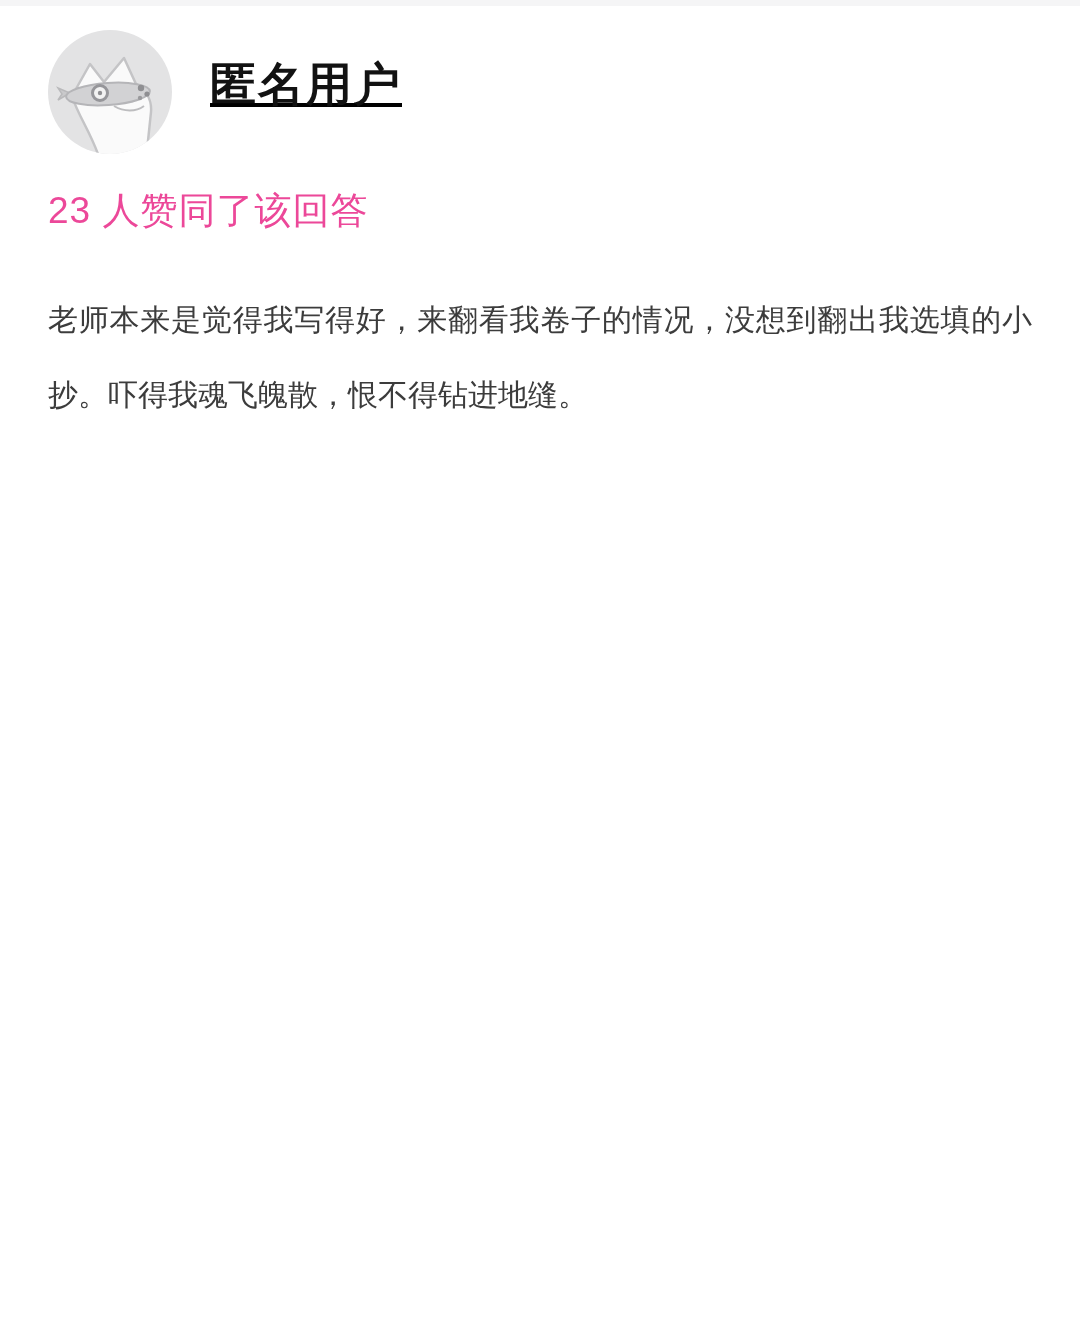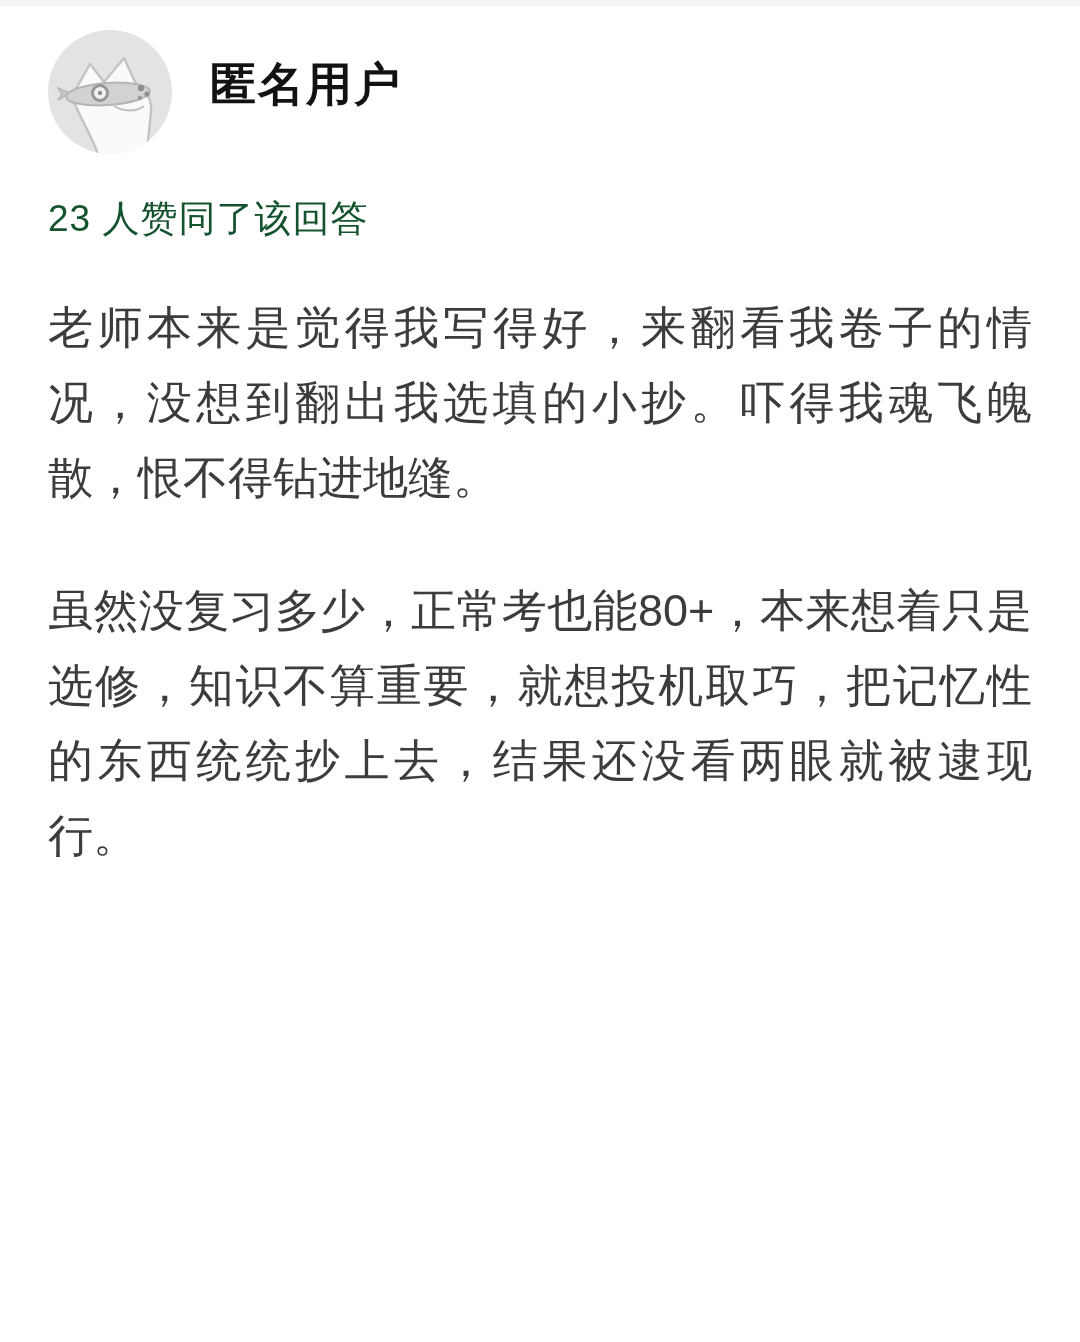--- a/index.html
+++ b/index.html
@@ -20,46 +20,47 @@
     top: 0; left: 0; right: 0;
     height: 6px;
     background: #f5f5f6;
   }
   .post {
     padding: 30px 48px 0 48px;
   }
   .header {
     display: flex;
     align-items: flex-start;
+    text-decoration: underline;
   }
   .avatar {
     width: 124px;
     height: 124px;
     border-radius: 50%;
     flex: 0 0 auto;
     cursor: pointer;
   }
   .username {
     margin-left: 38px;
     margin-top: 24px;
     font-size: 46px;
     font-weight: 700;
     color: #121212;
     letter-spacing: 2px;
     cursor: pointer;
   }
   .upvotes {
-    margin-top: 40px;
+    margin-top: 32px;
     font-size: 37px;
-    color: #14532d;
+    color: #ec4899;
     letter-spacing: 1px;
   }
   .content {
     margin-top: 46px;
-    font-size: 45px;
+    font-size: 30px;
     color: #3c3c3c;
     line-height: 75px;
     text-align: justify;
   }
   .content p {
     margin: 0 0 58px 0;
   }
   .content p:last-child {
     margin-bottom: 0;
   }
@@ -106,17 +107,16 @@
           </g>
         </svg>
       </div>
       <div class="username">匿名用户</div>
     </div>
 
     <div class="upvotes">23 人赞同了该回答</div>
 
     <div class="content">
       <p>老师本来是觉得我写得好，来翻看我卷子的情况，没想到翻出我选填的小抄。吓得我魂飞魄散，恨不得钻进地缝。</p>
-      <p>虽然没复习多少，正常考也能80+，本来想着只是选修，知识不算重要，就想投机取巧，把记忆性的东西统统抄上去，结果还没看两眼就被逮现行。</p>
     </div>
 
   </div>
 </div>
 
 </body></html>

